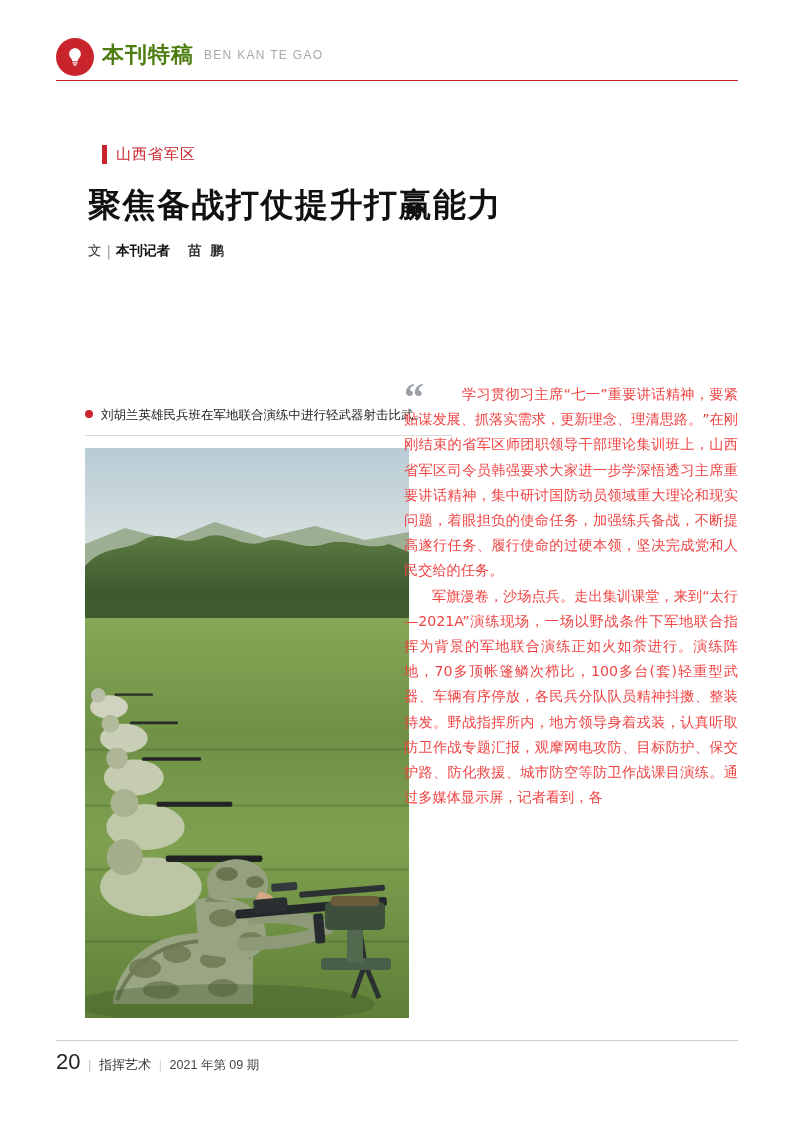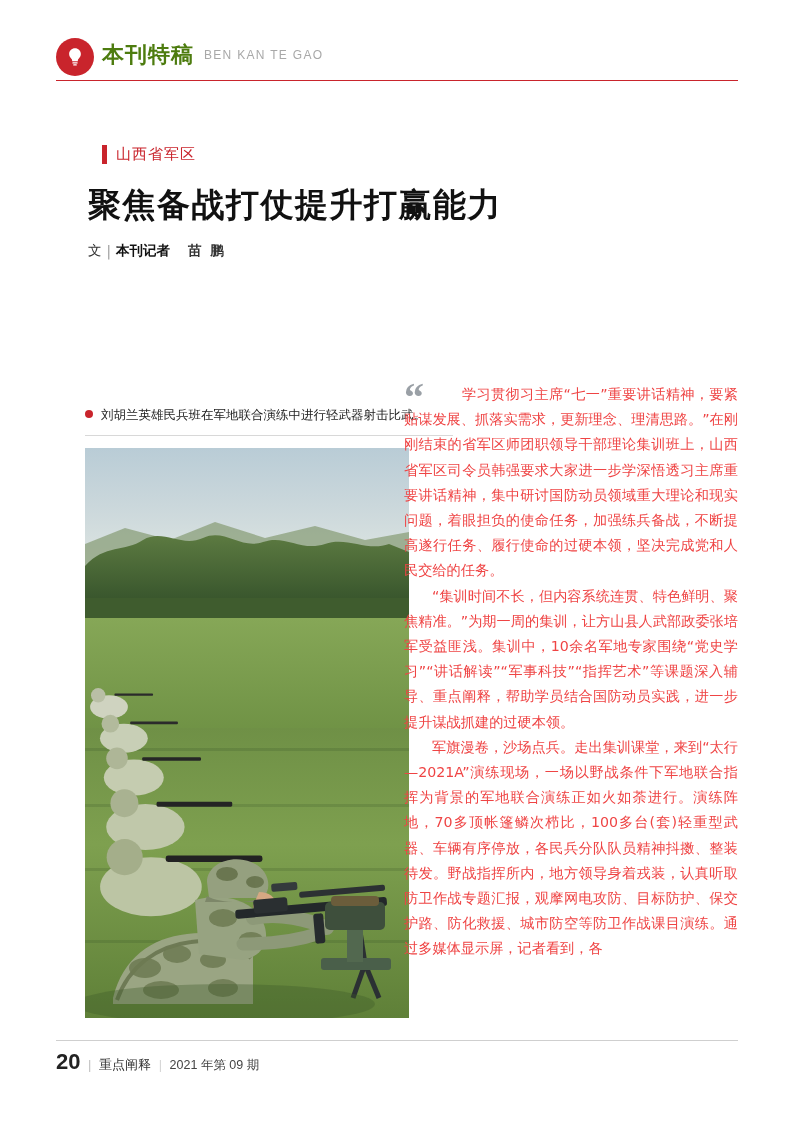--- a/index.html
+++ b/index.html
@@ -209,21 +209,21 @@
     left: 56px;
     top: 1040px;
     width: 682px;
     border-top: 1px solid #cfcfcf;
     padding-top: 8px;
     display: flex;
     align-items: baseline;
   }
   .folio {
     font-size: 22px;
-    font-weight: bold;
+    font-weight: normal;
     color: #222;
     font-family: "Liberation Sans", sans-serif;
     margin-right: 8px;
   }
   .footer-sep {
     color: #999;
     margin-right: 8px;
     font-size: 13px;
   }
   .footer-text {
@@ -403,25 +403,24 @@
         </g>
 
         <ellipse cx="140" cy="556" rx="150" ry="20" fill="#3d5a28" opacity="0.35"></ellipse>
       </svg>
     </div>
   </div>
 
   <div class="right-col">
     <div class="quotemark">“</div>
     <p class="body-p first-p">学习贯彻习主席“七一”重要讲话精神，要紧贴谋发展、抓落实需求，更新理念、理清思路。”在刚刚结束的省军区师团职领导干部理论集训班上，山西省军区司令员韩强要求大家进一步学深悟透习主席重要讲话精神，集中研讨国防动员领域重大理论和现实问题，着眼担负的使命任务，加强练兵备战，不断提高遂行任务、履行使命的过硬本领，坚决完成党和人民交给的任务。</p>
-    <p class="body-p indent">“集训时间不长，但内容系统连贯、特色鲜明、聚焦精准。”为期一周的集训，让方山县人武部政委张培军受益匪浅。集训中，10余名军地专家围绕“党史学习”“讲话解读”“军事科技”“指挥艺术”等课题深入辅导、重点阐释，帮助学员结合国防动员实践，进一步提升谋战抓建的过硬本领。</p>
     <p class="body-p indent">军旗漫卷，沙场点兵。走出集训课堂，来到“太行—2021A”演练现场，一场以野战条件下军地联合指挥为背景的军地联合演练正如火如荼进行。演练阵地，70多顶帐篷鳞次栉比，100多台(套)轻重型武器、车辆有序停放，各民兵分队队员精神抖擞、整装待发。野战指挥所内，地方领导身着戎装，认真听取防卫作战专题汇报，观摩网电攻防、目标防护、保交护路、防化救援、城市防空等防卫作战课目演练。通过多媒体显示屏，记者看到，各</p>
   </div>
 
   <div class="footer">
     <span class="folio">20</span>
     <span class="footer-sep">|</span>
-    <span class="footer-text">重点阐释</span>
+    <span class="footer-text">指挥艺术</span>
     <span class="footer-bar">|</span>
     <span class="footer-issue">2021 年第 09 期</span>
   </div>
 
 </div>
 
 </body></html>

